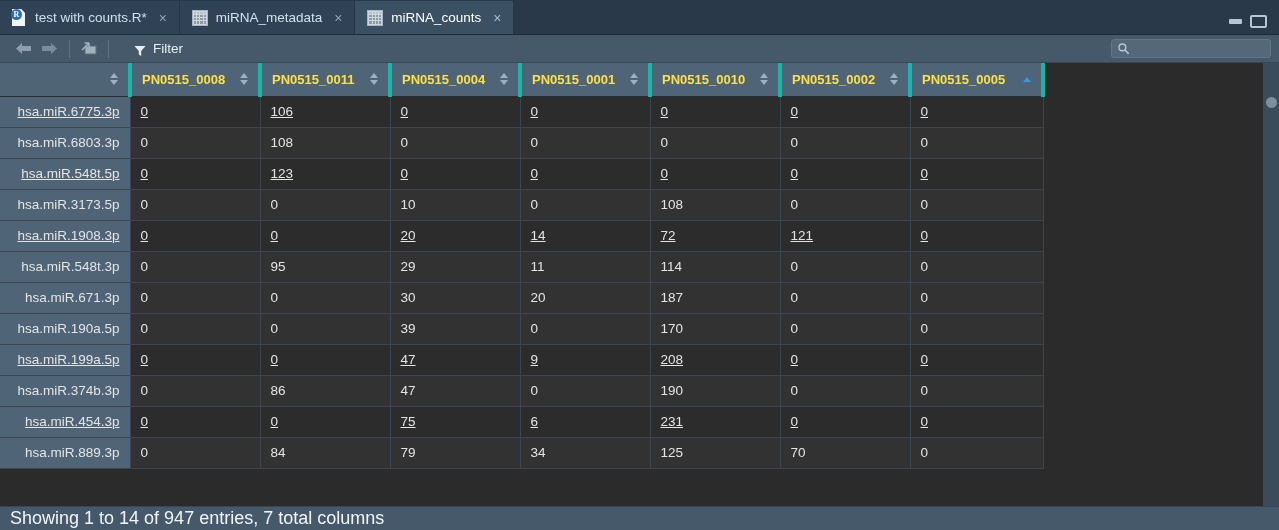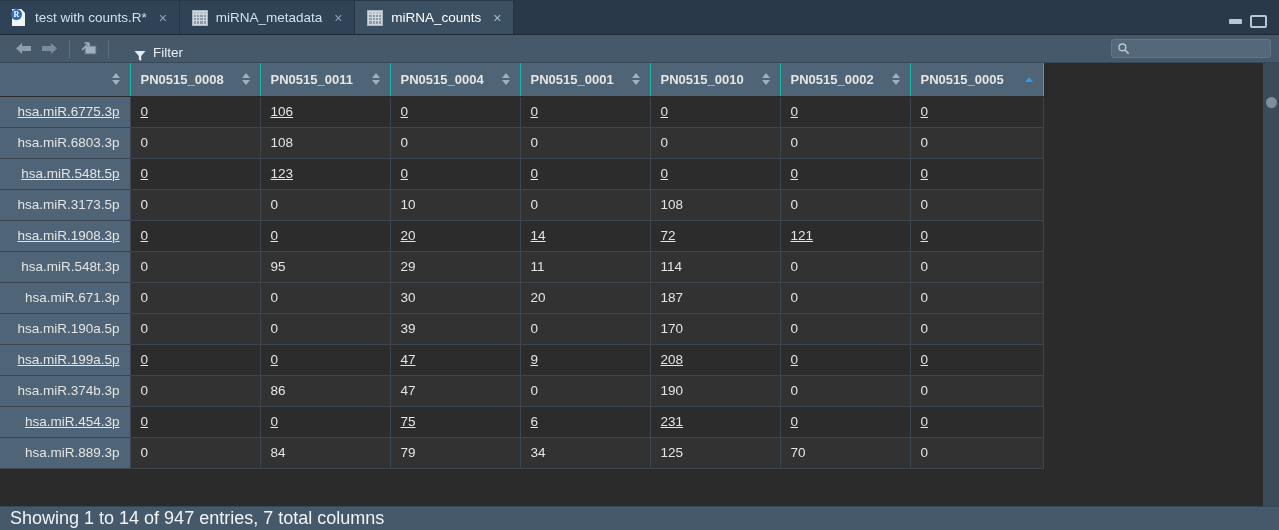--- a/index.html
+++ b/index.html
@@ -151,21 +151,21 @@
     height: 18px;
     background: #5e7184;
     margin: 0 7px;
   }
   .popout {
     width: 24px; height: 22px;
     display: flex; align-items: center; justify-content: center;
   }
   .filter-btn {
     display: flex;
-    align-items: flex-end;
+    align-items: center;
     gap: 7px;
     padding: 0 8px;
     height: 22px;
     margin-left: 10px;
   }
   .filter-label {
     color: #e9eef3;
     font-size: 13.5px;
     line-height: 1;
   }
@@ -208,26 +208,26 @@
     background: #2b2b2b;
     overflow: hidden;
   }
   table.grid {
     border-collapse: collapse;
     table-layout: fixed;
     width: 1043px;
   }
   table.grid th {
     background: #4f6476;
-    color: #e5e5e5;
+    color: #fde047;
     font-size: 13px;
     font-weight: bold;
     height: 33px;
     box-sizing: border-box;
-    border-right: 1px solid #14b8a6;
+    border-right: 4px solid #14b8a6;
     border-bottom: 1px solid #2b2b2b;
     padding: 0 10px;
     text-align: left;
     position: relative;
     vertical-align: middle;
     white-space: nowrap;
   }
   table.grid th .th-inner {
     display: flex;
     align-items: center;

